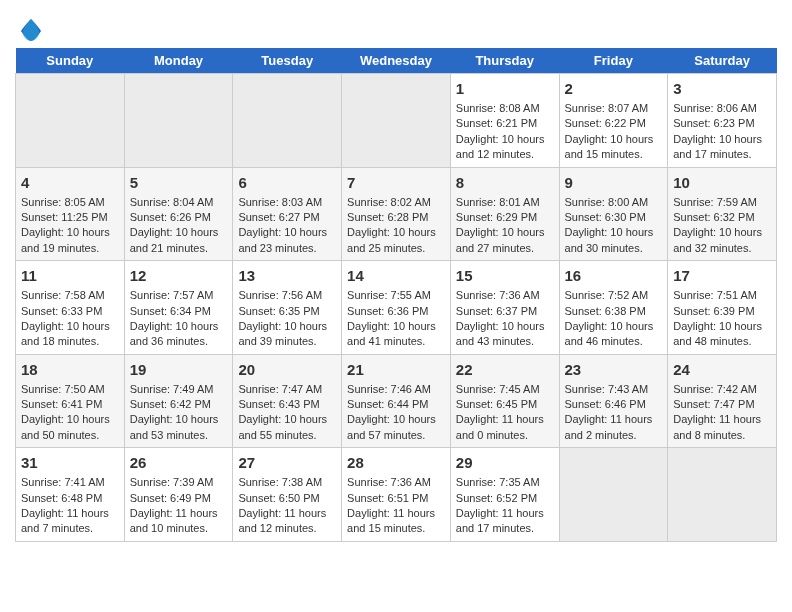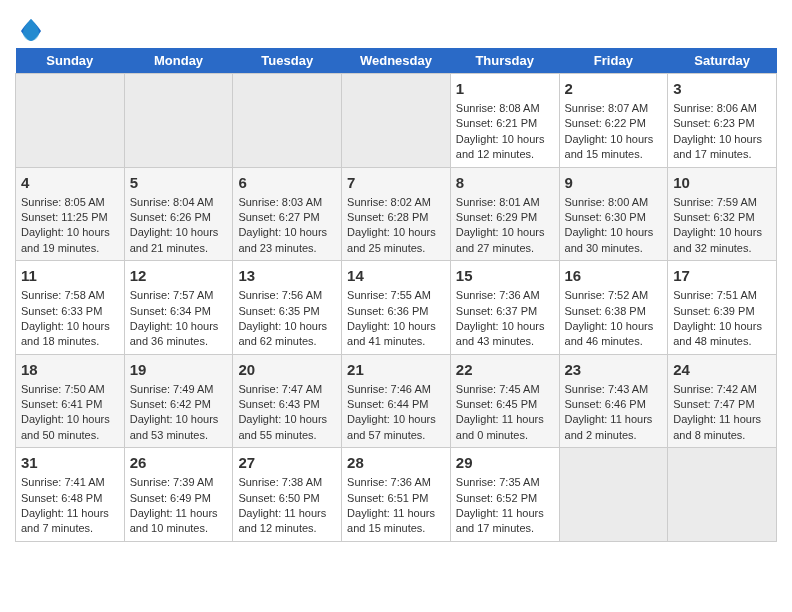--- a/index.html
+++ b/index.html
@@ -215,21 +215,21 @@
           <div>Sunrise: 7:57 AM</div>
           <div>Sunset: 6:34 PM</div>
           <div>Daylight: 10 hours</div>
           <div>and 36 minutes.</div>
         </td>
         <td>
           <span class="day-number">13</span>
           <div>Sunrise: 7:56 AM</div>
           <div>Sunset: 6:35 PM</div>
           <div>Daylight: 10 hours</div>
-          <div>and 62 minutes.</div>
+          <div>and 39 minutes.</div>
         </td>
         <td>
           <span class="day-number">14</span>
           <div>Sunrise: 7:55 AM</div>
           <div>Sunset: 6:36 PM</div>
           <div>Daylight: 10 hours</div>
           <div>and 41 minutes.</div>
         </td>
         <td>
           <span class="day-number">15</span>

